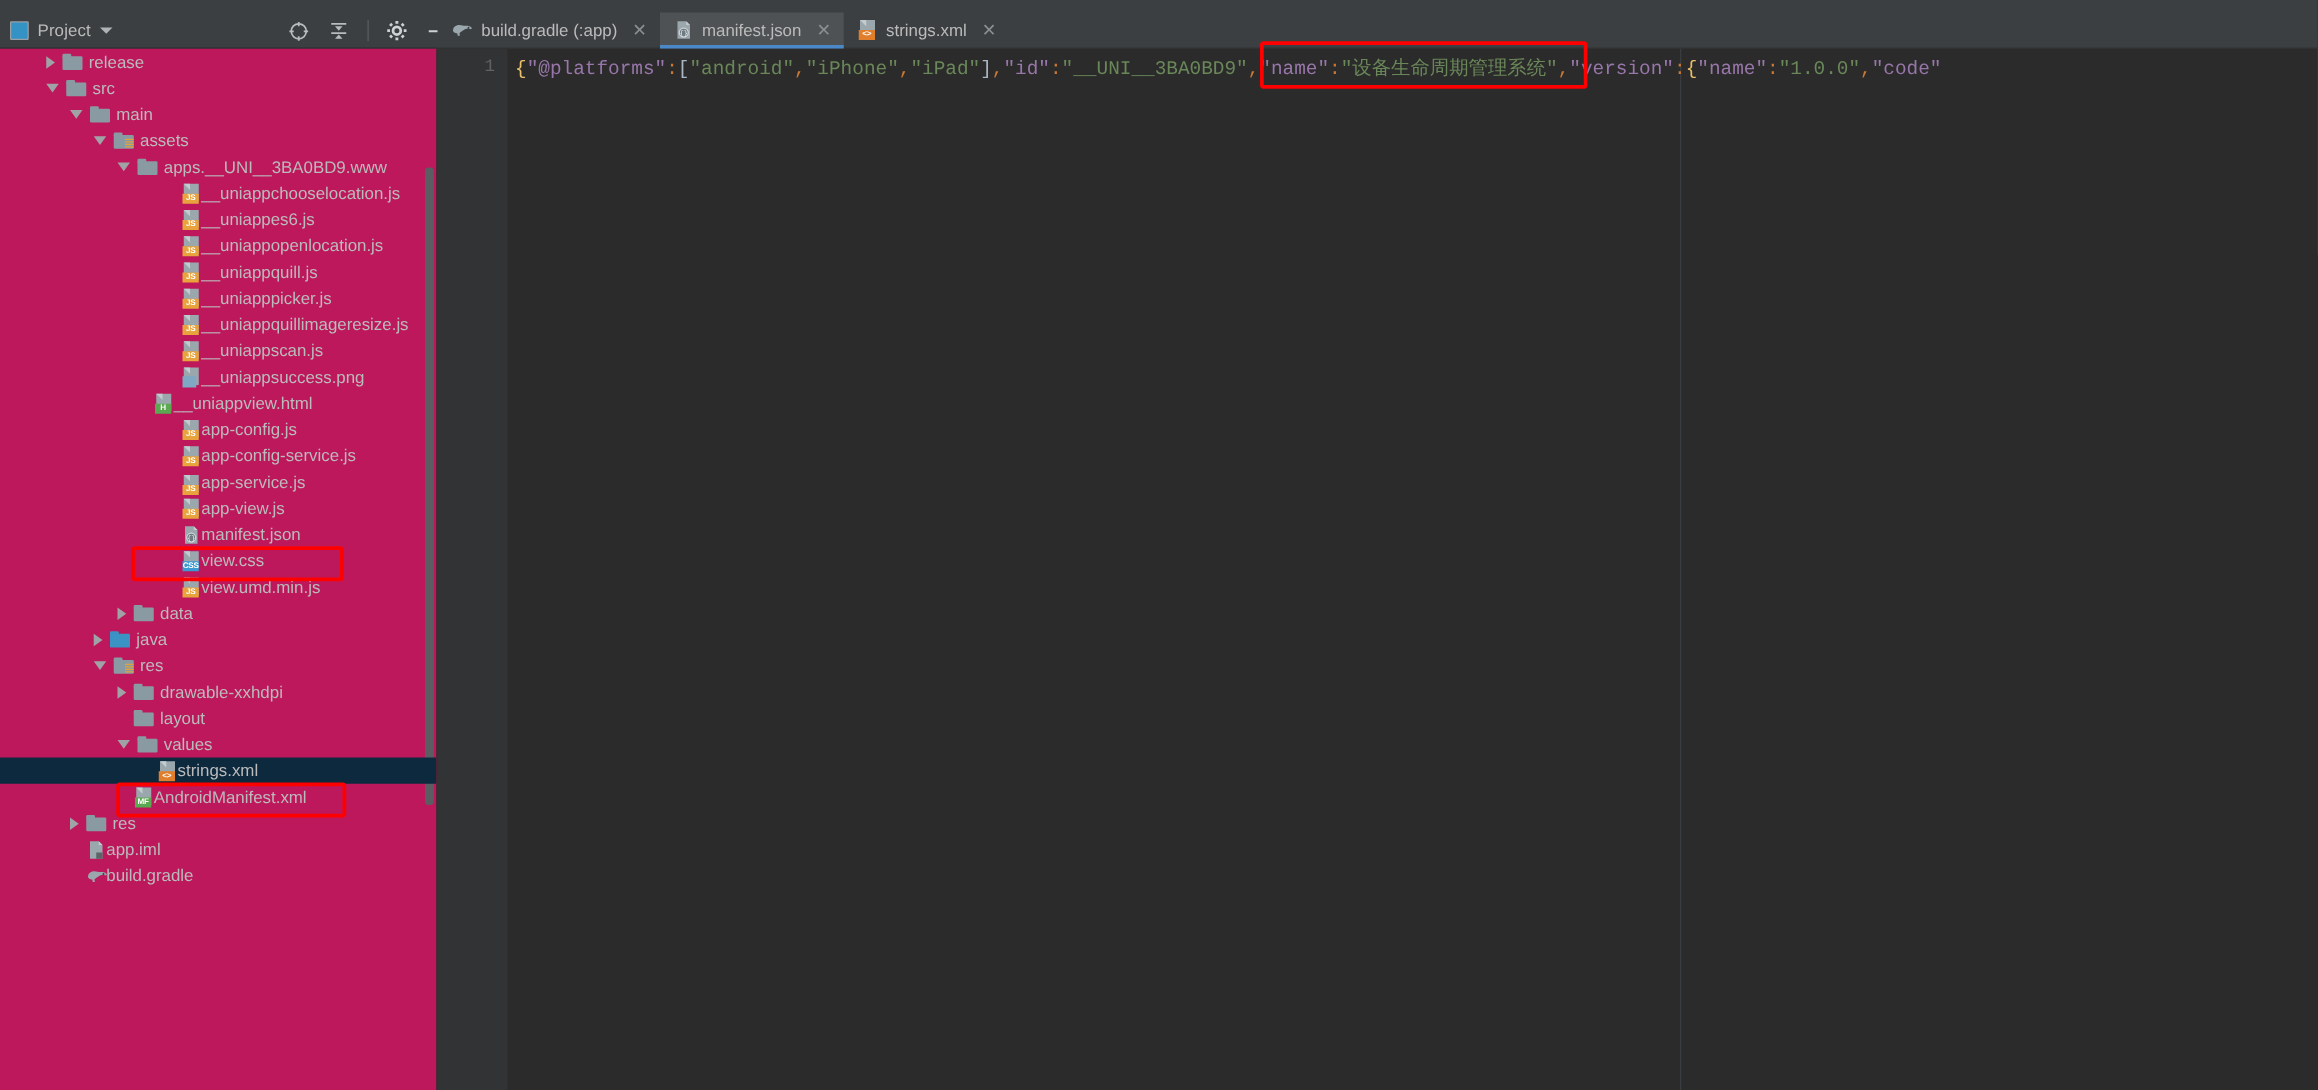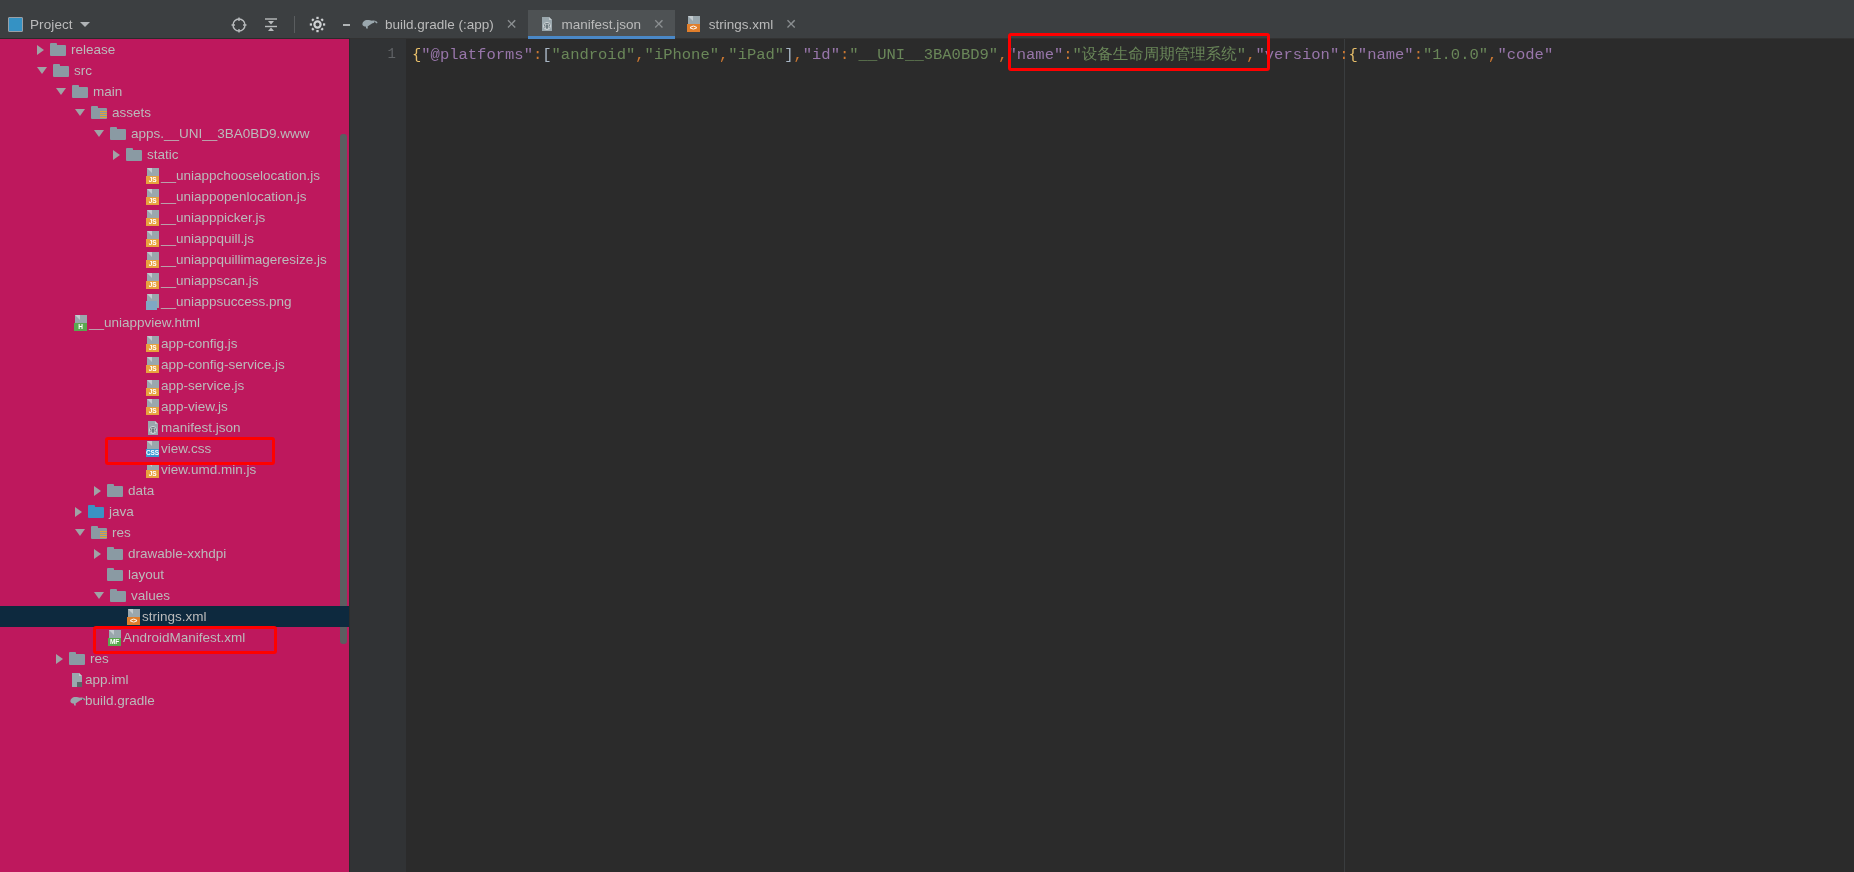--- a/index.html
+++ b/index.html
@@ -329,92 +329,93 @@
         <span class="rowlabel">assets</span>
       </div>
       <div class="row" style="padding-left: 94px;">
         <span class="arrow expanded"></span>
         <span class="folder">
           <span class="tab-top"></span>
           <span class="body"></span>
         </span>
         <span class="rowlabel">apps.__UNI__3BA0BD9.www</span>
       </div>
-      <div class="row" style="padding-left: 113px;">
-        <span class="arrow collapsed"></span>
-        <span class="folder">
-          <span class="tab-top"></span>
-          <span class="body"></span>
-        </span>
-        <span class="rowlabel">static</span>
-      </div>
       <div class="row" style="padding-left: 132px;">
         <span class="arrow none"></span>
         <span class="ficon">
           <span class="page"></span>
           <span class="fold"></span>
           <span class="badge badge-js">JS</span>
         </span>
         <span class="rowlabel">__uniappchooselocation.js</span>
       </div>
       <div class="row" style="padding-left: 132px;">
         <span class="arrow none"></span>
         <span class="ficon">
           <span class="page"></span>
           <span class="fold"></span>
           <span class="badge badge-js">JS</span>
         </span>
+        <span class="rowlabel">__uniappes6.js</span>
+      </div>
+      <div class="row" style="padding-left: 132px;">
+        <span class="arrow none"></span>
+        <span class="ficon">
+          <span class="page"></span>
+          <span class="fold"></span>
+          <span class="badge badge-js">JS</span>
+        </span>
         <span class="rowlabel">__uniappopenlocation.js</span>
       </div>
       <div class="row" style="padding-left: 132px;">
         <span class="arrow none"></span>
         <span class="ficon">
           <span class="page"></span>
           <span class="fold"></span>
           <span class="badge badge-js">JS</span>
         </span>
+        <span class="rowlabel">__uniappquill.js</span>
+      </div>
+      <div class="row" style="padding-left: 132px;">
+        <span class="arrow none"></span>
+        <span class="ficon">
+          <span class="page"></span>
+          <span class="fold"></span>
+          <span class="badge badge-js">JS</span>
+        </span>
         <span class="rowlabel">__uniapppicker.js</span>
       </div>
       <div class="row" style="padding-left: 132px;">
         <span class="arrow none"></span>
         <span class="ficon">
           <span class="page"></span>
           <span class="fold"></span>
           <span class="badge badge-js">JS</span>
         </span>
-        <span class="rowlabel">__uniappquill.js</span>
-      </div>
-      <div class="row" style="padding-left: 132px;">
-        <span class="arrow none"></span>
-        <span class="ficon">
-          <span class="page"></span>
-          <span class="fold"></span>
-          <span class="badge badge-js">JS</span>
-        </span>
         <span class="rowlabel">__uniappquillimageresize.js</span>
       </div>
       <div class="row" style="padding-left: 132px;">
         <span class="arrow none"></span>
         <span class="ficon">
           <span class="page"></span>
           <span class="fold"></span>
           <span class="badge badge-js">JS</span>
         </span>
         <span class="rowlabel">__uniappscan.js</span>
       </div>
       <div class="row" style="padding-left: 132px;">
         <span class="arrow none"></span>
         <span class="ficon">
           <span class="page"></span>
           <span class="fold"></span>
           <span class="badge badge-png" style="min-width:11px;height:9px"></span>
         </span>
         <span class="rowlabel">__uniappsuccess.png</span>
       </div>
-      <div class="row" style="padding-left: 60px;">
+      <div class="row" style="padding-left: 110px;">
         <span class="arrow none"></span>
         <span class="ficon">
           <span class="page"></span>
           <span class="fold"></span>
           <span class="badge badge-html">H</span>
         </span>
         <span class="rowlabel">__uniappview.html</span>
       </div>
       <div class="row" style="padding-left: 132px;">
         <span class="arrow none"></span>

